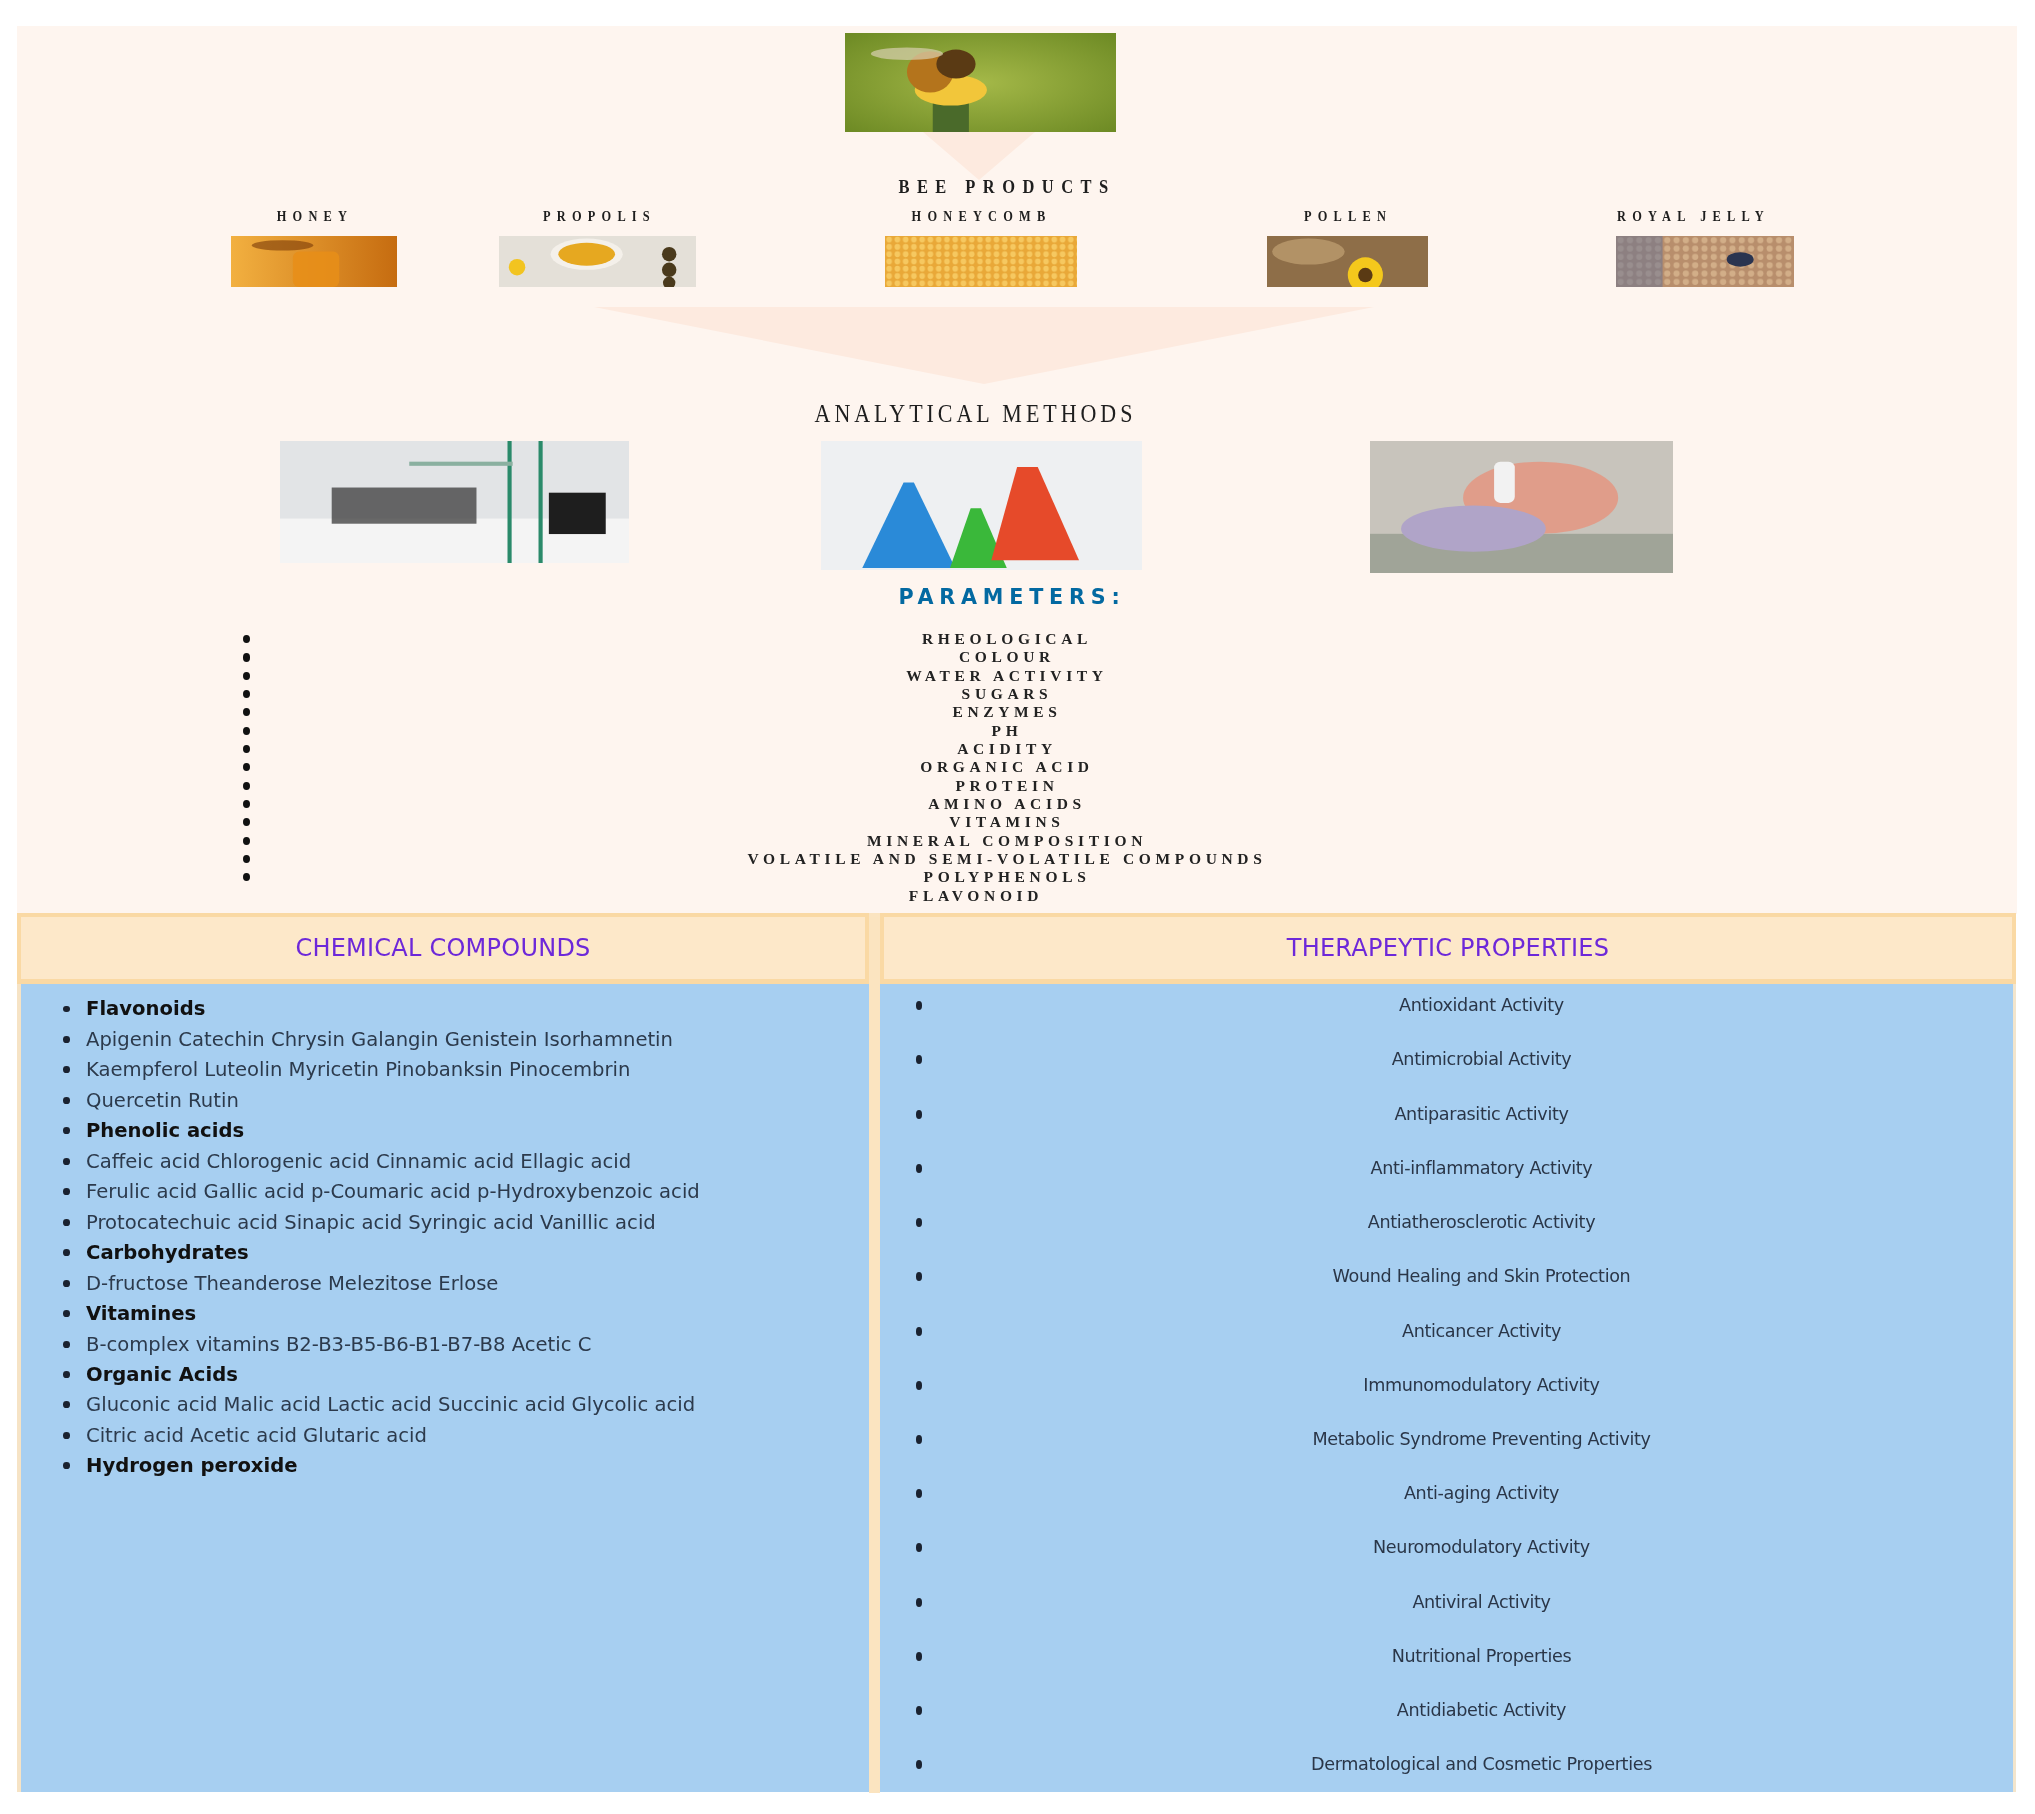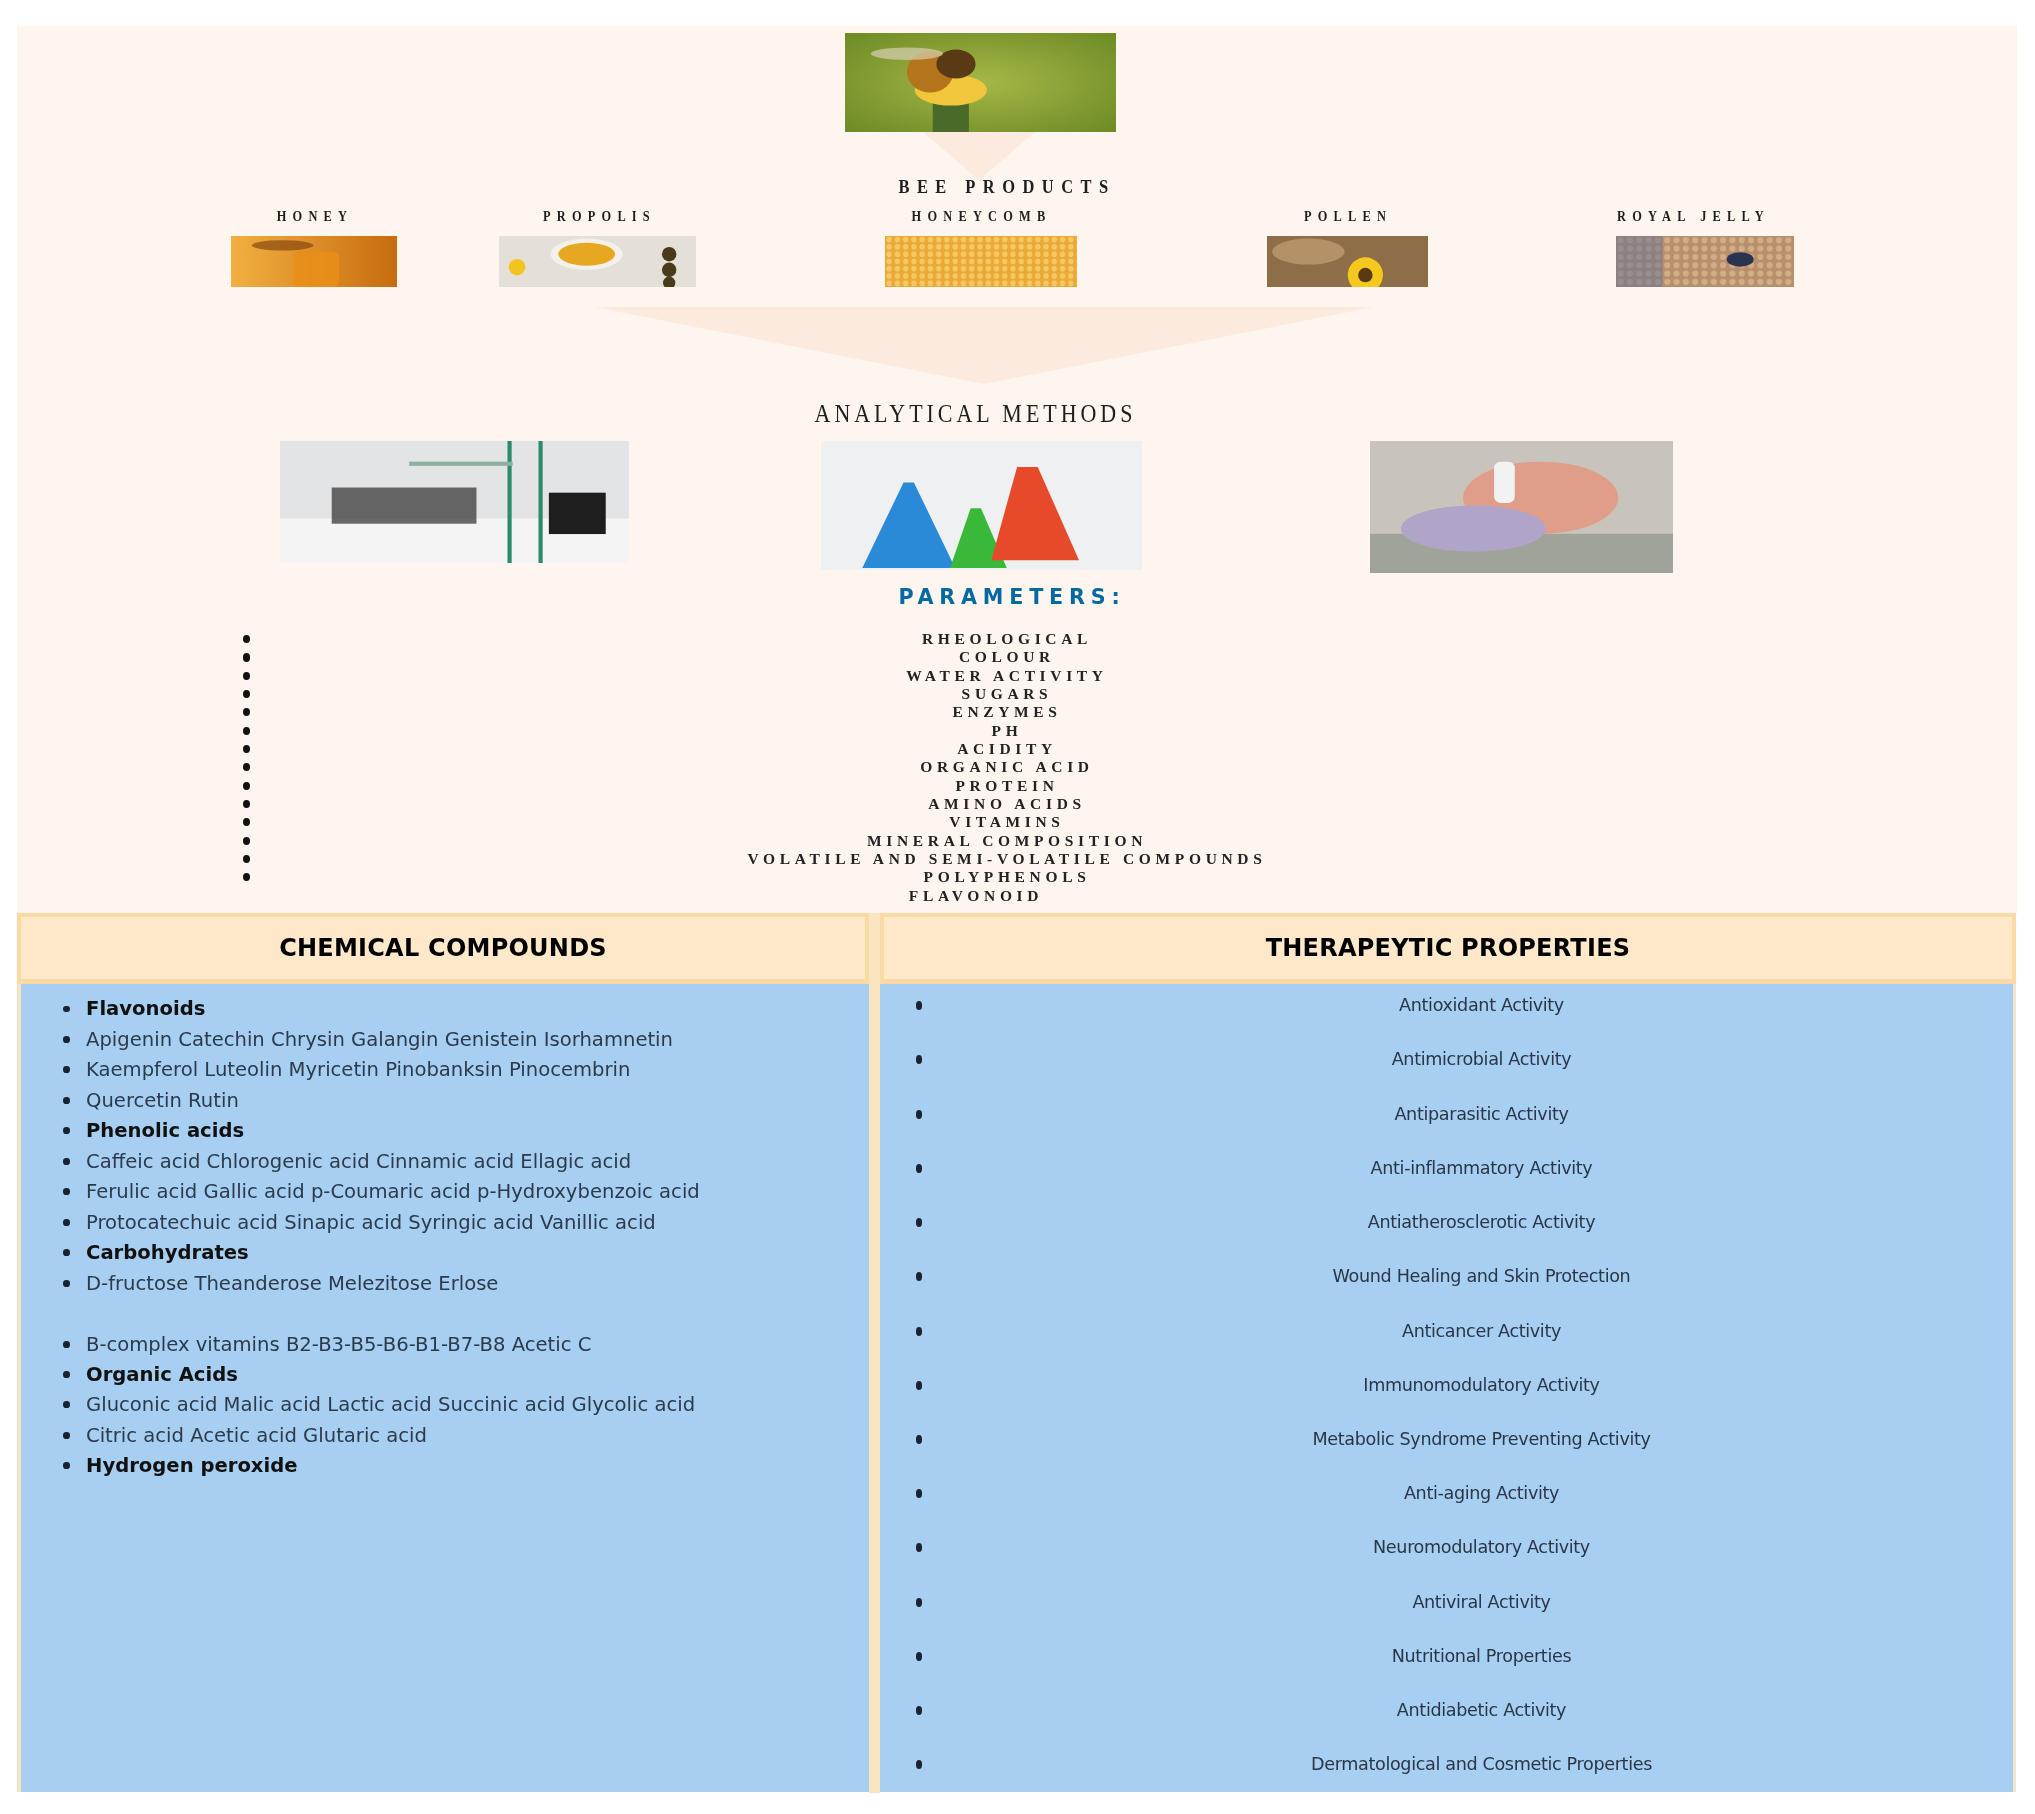--- a/index.html
+++ b/index.html
@@ -23,21 +23,21 @@
   .param-text { position:absolute; left:0; width:2014px; text-align:center; font-family:"Liberation Serif","DejaVu Serif", serif;
     font-weight:bold; font-size:15.5px; letter-spacing:0.3em; color:#222; line-height:18.6px; }
 
   .table { position:absolute; left:17px; top:913px; width:2000px; height:880px; }
   .col { position:absolute; top:0; height:880px; }
   .col-left { left:0; width:852px; }
   .col-right { left:863px; width:1136px; }
   .divider { position:absolute; left:852px; top:0; width:11.4px; height:880px; background:#FBE4C0; }
   .col-head { position:absolute; left:0; top:0; width:100%; height:71px; background:#FDE8C9;
     box-sizing:border-box; border:4.1px solid #FAD9A4; border-bottom-width:5.2px; display:flex; align-items:center; justify-content:center; }
-  .col-head span { font-family:"DejaVu Sans", sans-serif; font-weight:bold; font-size:24px; color:#000000; letter-spacing:0.01em; }
+  .col-head span { font-family:"DejaVu Sans", sans-serif; font-weight:normal; font-size:24px; color:#6d28d9; letter-spacing:0.01em; }
   .col-body { position:absolute; left:0; top:71px; width:100%; height:808px; background:#A7CFF1;
     box-sizing:border-box; border-left:4.1px solid #F6E3C5; }
   .col-right .col-body { border-left:none; border-right:3.1px solid #F3E5CC; }
   .chem-item { position:absolute; left:0; height:29px; width:837px; }
   .chem-bullet { position:absolute; left:42px; top:11.4px; width:6.7px; height:6.7px; border-radius:50%; background:#1a2230; }
   .chem-text { position:absolute; left:65px; top:0; font-size:19.6px; line-height:29px; color:#2c3a4c; white-space:nowrap; }
   .chem-text.bold { font-weight:bold; color:#111; }
   .ther-item { position:absolute; left:0; height:29px; width:1136px; }
   .ther-bullet { position:absolute; left:36px; top:10.3px; width:6.2px; height:8.3px; border-radius:50%; background:#1a2230; }
   .ther-text { position:absolute; left:0; width:1203px; text-align:center; top:0; font-size:17.6px; line-height:29px; color:#2a3648;
@@ -267,20 +267,24 @@
           <span class="chem-text">Protocatechuic acid Sinapic acid Syringic acid Vanillic acid</span>
         </div>
       <div class="chem-item" style="top:254px;">
           <span class="chem-bullet"></span>
           <span class="chem-text bold">Carbohydrates</span>
         </div>
       <div class="chem-item" style="top:285px;">
           <span class="chem-bullet"></span>
           <span class="chem-text">D-fructose Theanderose Melezitose Erlose</span>
         </div>
+      <div class="chem-item" style="top:315px;">
+          <span class="chem-bullet"></span>
+          <span class="chem-text bold">Vitamines</span>
+        </div>
       <div class="chem-item" style="top:346px;">
           <span class="chem-bullet"></span>
           <span class="chem-text">B-complex vitamins B2-B3-B5-B6-B1-B7-B8 Acetic C</span>
         </div>
       <div class="chem-item" style="top:376px;">
           <span class="chem-bullet"></span>
           <span class="chem-text bold">Organic Acids</span>
         </div>
       <div class="chem-item" style="top:406px;padding-left:15px;">
           <span class="chem-bullet"></span>

